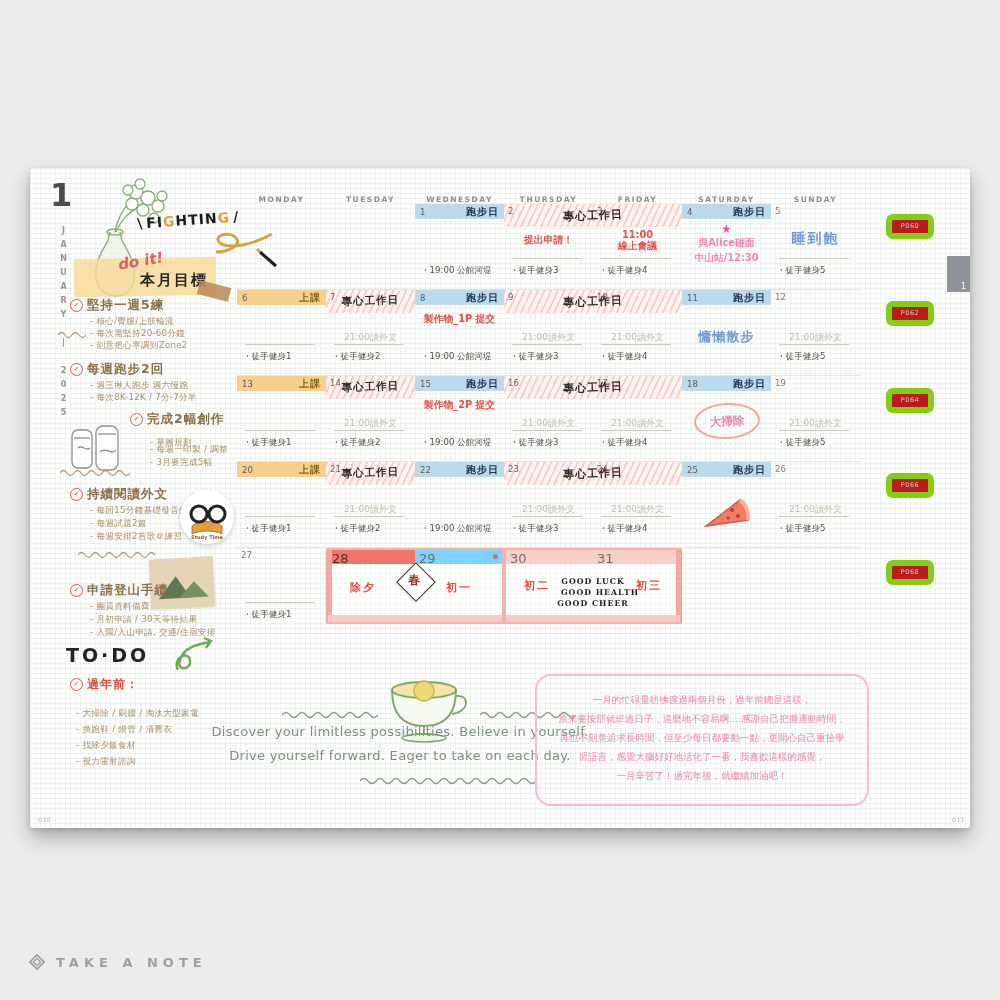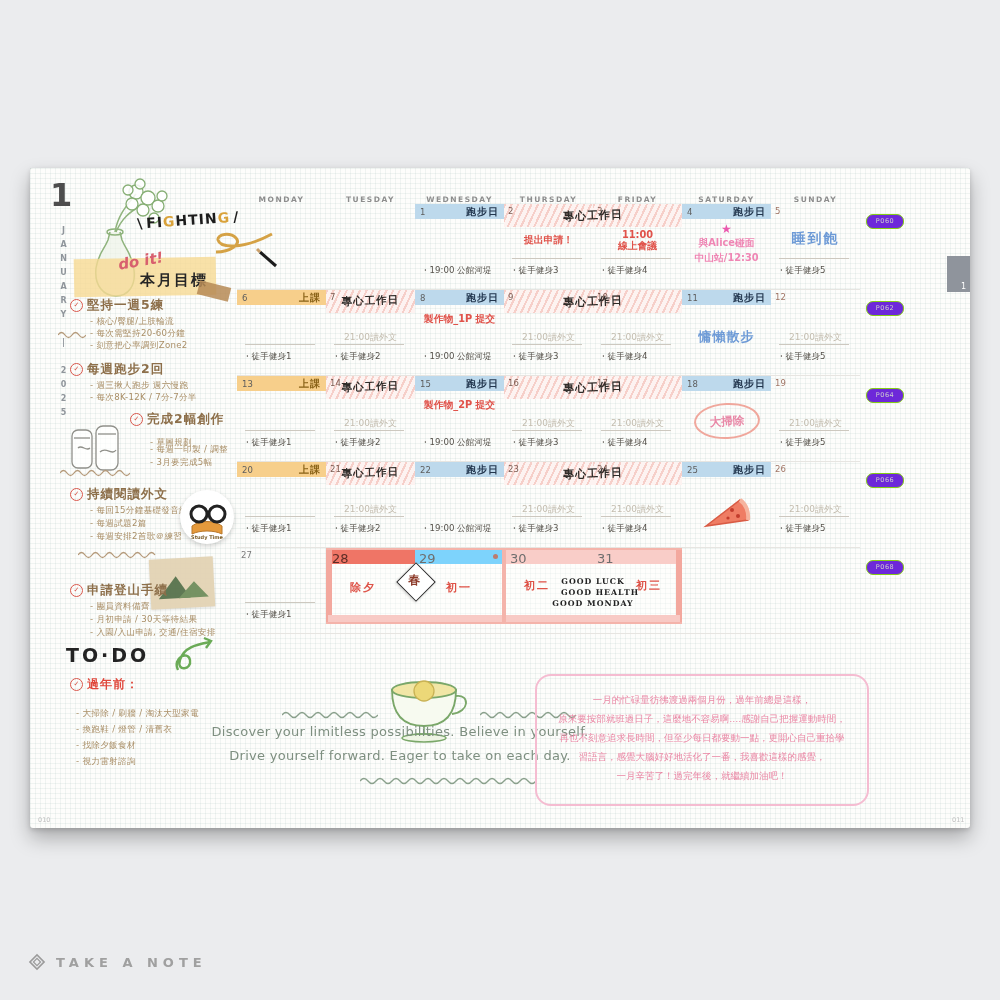--- a/index.html
+++ b/index.html
@@ -77,22 +77,22 @@
   
   .hbox{position:absolute;top:0;height:76px;width:178px;border:2px solid #f4b4ab;background:rgba(255,255,255,.4);box-sizing:border-box;}
   .hhead{position:absolute;top:0;height:14px;font-size:13px;color:#6e6e6e;padding:1px 4px 0;box-sizing:border-box;}
   .hband-bottom{position:absolute;left:0;right:0;bottom:0;height:7px;background:#f8cac5;}
   .haccent{position:absolute;top:0;bottom:0;width:6px;background:#f3a89e;}
   .htxt{position:absolute;font-size:11px;font-weight:bold;color:#de5348;letter-spacing:2px;}
   .greet{position:absolute;left:0;right:0;text-align:center;font-family:"DejaVu Serif","Liberation Serif",serif;
          font-size:7.8px;font-weight:bold;color:#222;letter-spacing:1px;line-height:11px;}
   .hdot{position:absolute;right:4px;top:4px;width:5px;height:5px;border-radius:50%;background:#bc7b6f;}
   
-  .pill{position:absolute;left:836px;width:36px;height:13px;border:1px solid #84cc16;border-radius:7px;
-        background:#6d28d9;color:#cfcfcf;font-size:6.5px;text-align:center;line-height:13px;letter-spacing:.5px;}
+  .pill{position:absolute;left:856px;width:36px;height:13px;border:6px solid #84cc16;border-radius:7px;
+        background:#b91c1c;color:#cfcfcf;font-size:6.5px;text-align:center;line-height:13px;letter-spacing:.5px;}
   .bookmark{position:absolute;left:917px;top:88px;width:23px;height:36px;background:#8f949c;
         color:#fff;font-size:8px;text-align:right;padding:0 4px;box-sizing:border-box;line-height:62px;}
   
   .quote{position:absolute;left:170px;width:400px;text-align:center;color:#7e8f80;font-size:13px;letter-spacing:.3px;white-space:nowrap;}
   .review-box{position:absolute;left:505px;top:506px;width:330px;height:128px;border:2px solid #f5bcd1;border-radius:16px;}
   .review-box .ln{text-align:center;color:#ea86a4;font-size:9.5px;line-height:19px;white-space:nowrap;}
   .pagenum{position:absolute;font-size:6.5px;color:#c0c0c0;}
   
   #brand{position:absolute;left:28px;top:953px;display:flex;align-items:center;text-align:right;}
   #brand .txt{font-size:13px;letter-spacing:5px;color:#a0a0a0;font-weight:bold;margin-left:10px;}
@@ -467,21 +467,21 @@
       </div>
 
       <div class="hbox" style="left:267px;">
         <div class="hhead" style="left:0;width:50%;background:#f9cdc8;">30</div>
         <div class="hhead" style="left:50%;width:50%;background:#f9cdc8;">31</div>
         <div class="haccent" style="right:-2px;"></div>
         <div class="htxt" style="left:18px;top:28px;">初二</div>
         <div class="htxt" style="left:130px;top:28px;">初三</div>
         <div class="greet" style="top:26px;">GOOD LUCK</div>
         <div class="greet" style="top:37px;margin-left:14px;">GOOD HEALTH</div>
-        <div class="greet" style="top:48px;">GOOD MONDAY</div>
+        <div class="greet" style="top:48px;">GOOD CHEER</div>
         <div class="hband-bottom"></div>
       </div>
       <div class="cell" style="left:445px;position:absolute;"></div>
       <div class="cell" style="left:534px;position:absolute;"></div>
     </div>
   </div>
 
   <div class="pill" style="top:46px;">P060</div>
   <div class="pill" style="top:133px;">P062</div>
   <div class="pill" style="top:220px;">P064</div>

